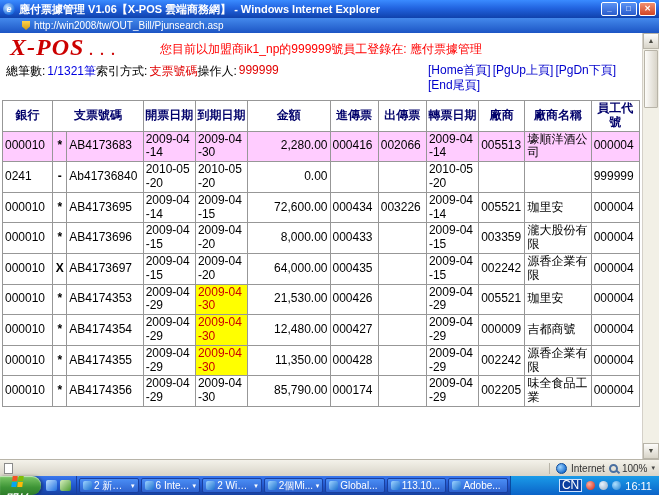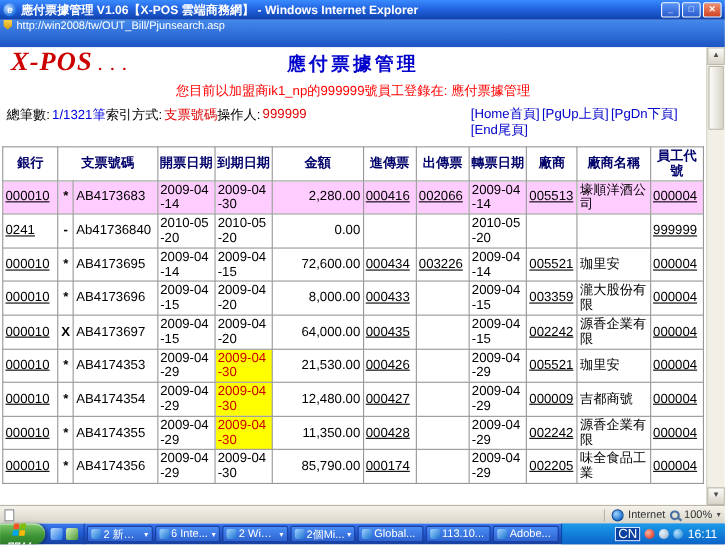--- a/index.html
+++ b/index.html
@@ -12,22 +12,22 @@
     display:flex;align-items:center;gap:4px;padding:0 3px;color:#fff;font-size:11px;font-weight:bold;flex:0 0 auto;}
   .ie-icon{width:12px;height:12px;border-radius:50%;background:radial-gradient(circle at 35% 35%,#bfe0ff,#1e6fe0 70%);
     color:#fff;font-size:9px;line-height:12px;text-align:center;font-style:italic;flex:0 0 auto;}
   .title-text{flex:1;white-space:nowrap;overflow:hidden;text-overflow:ellipsis;}
   .win-controls{display:flex;gap:2px;flex:0 0 auto;}
   .win-btn{width:17px;height:14px;border:1px solid #fff;border-radius:2px;color:#fff;font-size:8px;line-height:12px;
     text-align:center;background:linear-gradient(180deg,#5a93f5,#2a5ccc);}
   .win-btn.close{background:linear-gradient(180deg,#f09070,#d04424);}
 
   
-  .addressbar{height:25px;background:linear-gradient(180deg,#4489ec,#1c55c4);display:flex;gap:4px;
-    padding:0 3px;color:#fff;font-size:10px;flex:0 0 auto;}
+  .addressbar{height:15px;background:linear-gradient(180deg,#4489ec,#1c55c4);display:flex;align-items:center;gap:4px;
+    padding:0 22px;color:#fff;font-size:10px;flex:0 0 auto;}
   .shield-icon{width:8px;height:9px;background:linear-gradient(180deg,#ffd34d,#d09a10);
     clip-path:polygon(0 0,100% 0,100% 60%,50% 100%,0 60%);flex:0 0 auto;}
 
   
   .content{flex:1;display:flex;background:#fff;overflow:hidden;}
   .page{flex:1;overflow:hidden;}
   .vscroll{width:17px;background:#f2f0e6;border-left:1px solid #d4d0c8;display:flex;flex-direction:column;flex:0 0 auto;}
   .scroll-btn{height:16px;background:linear-gradient(180deg,#fdfcfa,#d8d4c8);border:1px solid #b8b4a8;
     font-size:7px;color:#4a4a42;text-align:center;line-height:14px;}
   .scroll-thumb{height:58px;margin:1px;background:linear-gradient(90deg,#fdfcfa,#d8d4c8);border:1px solid #b8b4a8;border-radius:1px;}
@@ -60,21 +60,21 @@
   
   table.grid{border-collapse:collapse;width:calc(100% - 4px);margin:4px 2px 0 2px;font-size:12px;table-layout:fixed;}
   .grid th{border:1px solid #979797;font-weight:bold;color:#00006a;padding:1px;background:#fff;height:30px;
     line-height:1.15;overflow:hidden;}
   .grid td{border:1px solid #979797;padding:1px 2px;color:#000;height:30px;line-height:1.15;overflow:hidden;
     vertical-align:middle;word-break:break-all;}
   tr.row-pink td{background:#ffccff;}
   td.cell-yellow{background:#ffff00;color:#cc0000;}
   .td-amount{text-align:right;padding-right:4px;white-space:nowrap;}
   .td-mark{color:#e00000;text-align:center;padding:0;font-weight:bold;}
-  .td-bank,.td-num{text-align:left;text-decoration:underline;}
+  .td-bank,.td-num{text-align:left;}
 
   
   .statusbar{height:17px;background:linear-gradient(180deg,#f4f2ea,#d8d4c8);border-top:1px solid #b8b4a8;
     display:flex;align-items:center;font-size:10px;color:#333;padding:0 4px;flex:0 0 auto;}
   .sb-left{flex:1;display:flex;align-items:center;gap:4px;}
   .sb-doc{width:9px;height:11px;background:#fff;border:1px solid #8a8a8a;}
   .sb-right{display:flex;align-items:center;gap:4px;border-left:1px solid #b8b4a8;padding-left:6px;margin-left:30px;}
   .globe-icon{width:11px;height:11px;border-radius:50%;background:radial-gradient(circle at 35% 35%,#9fd4ff,#1b6fd0 75%);
     border:1px solid #0c4a9a;}
   .zoom-icon{width:9px;height:9px;border:2px solid #4a6fa0;border-radius:50%;position:relative;}
@@ -126,21 +126,20 @@
   <div class="addressbar">
     <span class="shield-icon"></span>
     <span>http://win2008/tw/OUT_Bill/Pjunsearch.asp</span>
   </div>
 
   <div class="content">
     <div class="page">
 
       <div class="page-header">
         <div class="logo"><span>X-POS</span><span class="logo-dots"> . . .</span></div>
-        <div class="page-title">應付票據管理</div>
         <div class="notice">您目前以加盟商ik1_np的999999號員工登錄在: 應付票據管理</div>
       </div>
 
 
       <div class="infobar">
         <span class="lbl">總筆數:</span>
         <span class="val-blue">1/1321筆</span>
         <span class="lbl sp">索引方式:</span>
         <span class="val-red">支票號碼</span>
         <span class="lbl sp">操作人:</span>

